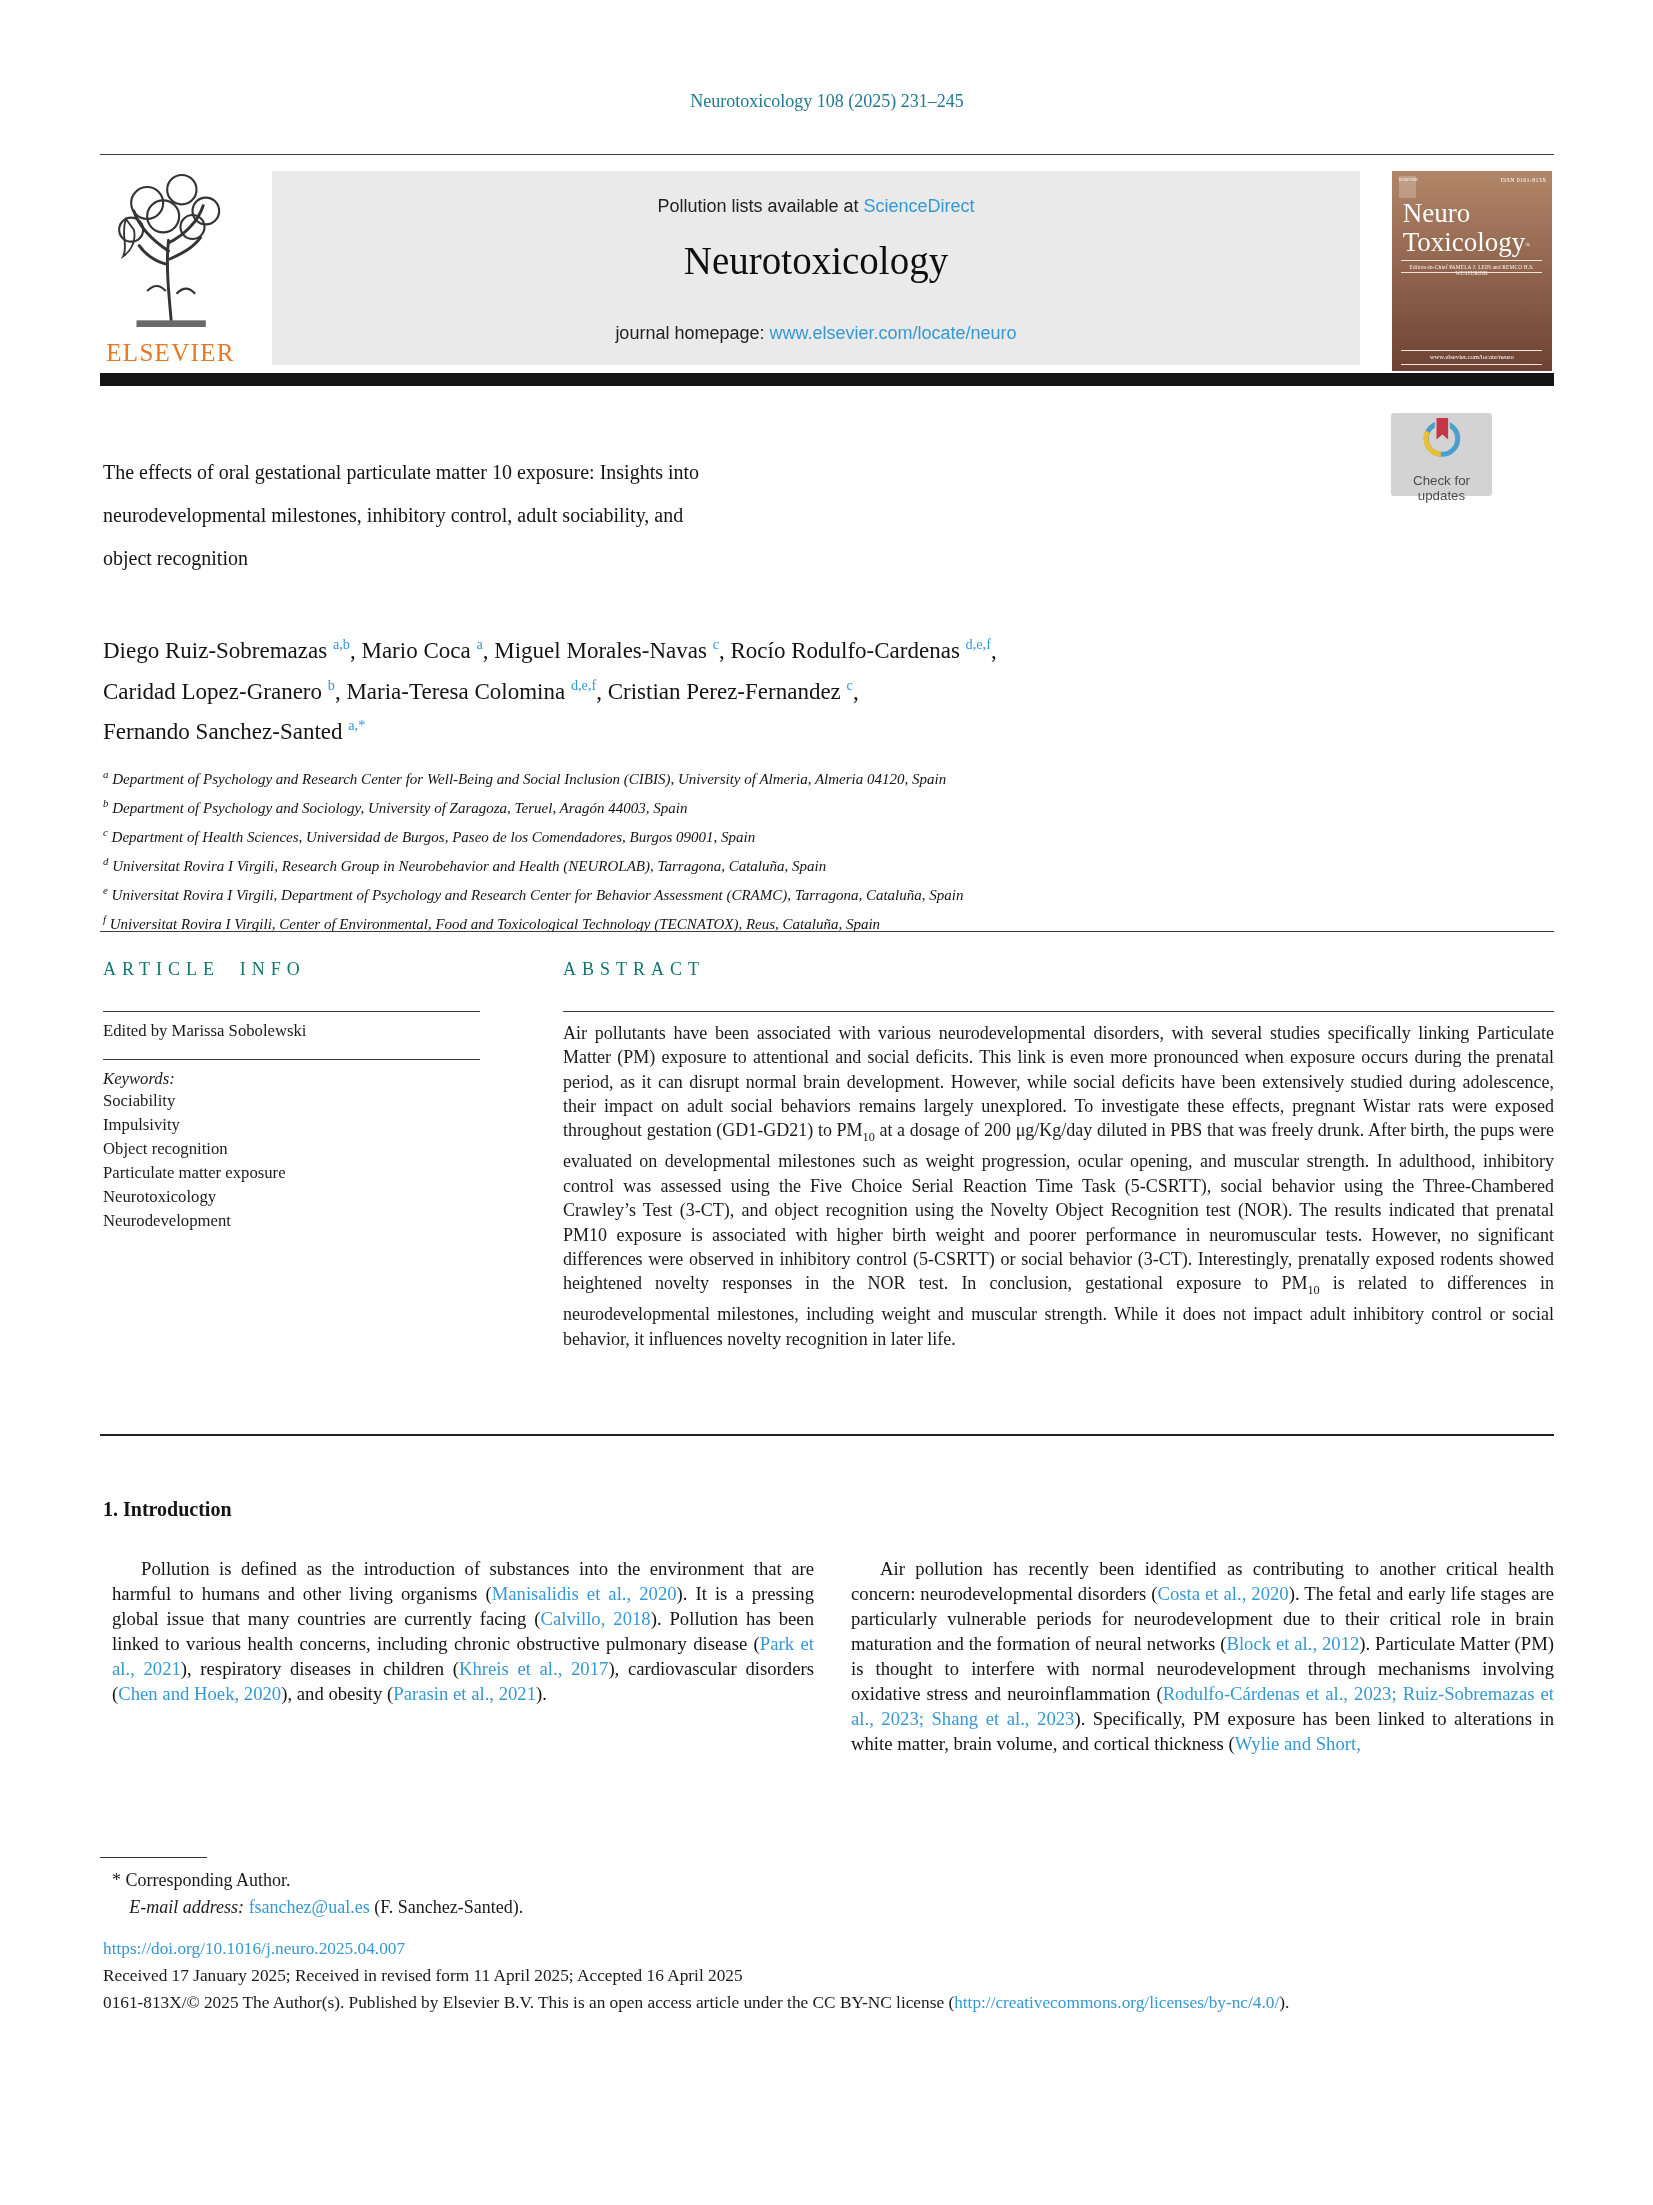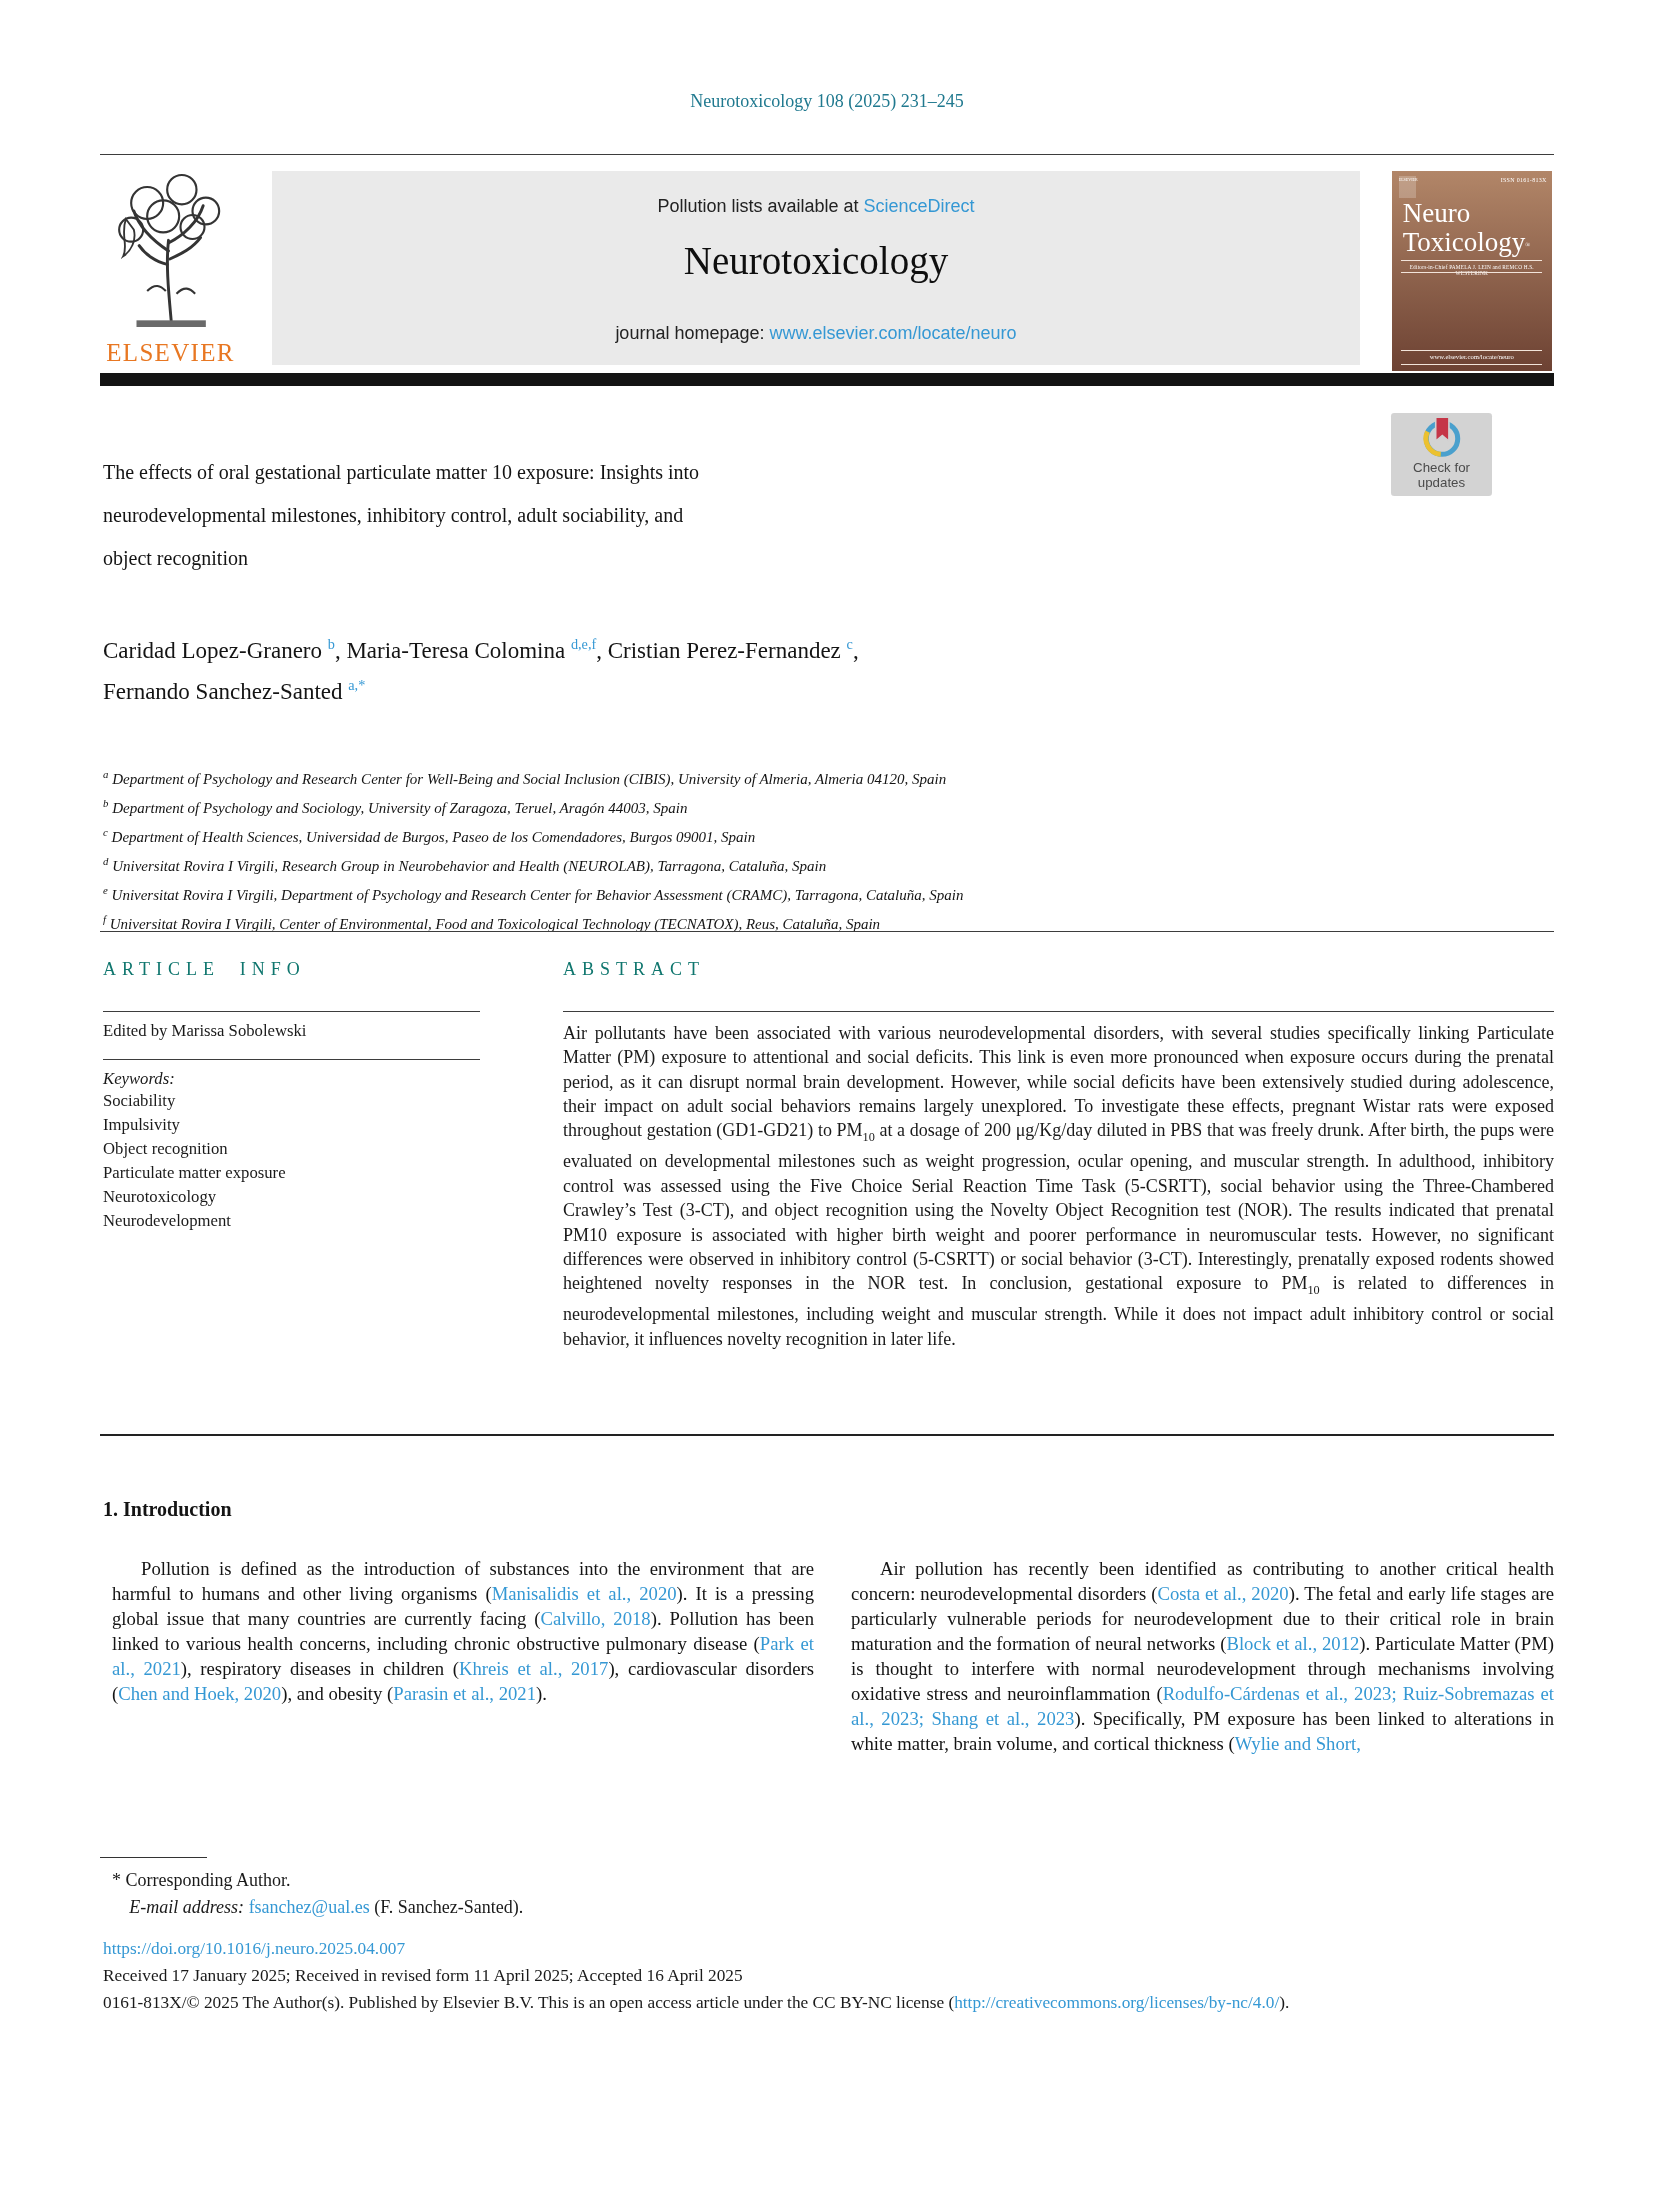--- a/index.html
+++ b/index.html
@@ -49,21 +49,21 @@
   .cover-editors { position:absolute; top:93px; left:9.3px; width:141px; text-align:center;
                    font-size:5.3px; letter-spacing:0.2px; }
   .cover-url { position:absolute; top:182px; left:9.3px; width:141px; text-align:center; font-size:6.7px; }
 
   .thick-bar { position:absolute; left:100px; top:373px; width:1454px; height:12.7px; background:#141414; }
 
   .badge { position:absolute; left:1391px; top:413px; width:101px; height:83px;
            background:#d3d3d3; border-radius:3.3px; text-align:center;
            font-family:"Liberation Sans", sans-serif; color:#4b4b4b; cursor:pointer; }
   .badge svg { display:block; margin:2.7px auto 0 auto; }
-  .badge-text { font-size:13.3px; line-height:15.3px; }
+  .badge-text { font-size:13.3px; line-height:15.3px;margin-top:13px; }
 
   .title { position:absolute; left:103px; top:451px; width:1327px;
            font-size:20px; line-height:43px; color:#141414;font-family:Liberation Serif, serif; }
 
   .authors { position:absolute; left:103px; top:627px; width:1334px;
              font-size:23px; line-height:35px; color:#141414; }
 
   .affils { position:absolute; left:103px; top:762px; width:1367px;
             font-size:15px; line-height:24px; font-style:italic; color:#141414; }
   .affils sup { font-size:0.72em; }
@@ -164,20 +164,21 @@
     </div>
   </div>
 
   <div class="title">
     <div>The effects of oral gestational particulate matter 10 exposure: Insights into</div>
     <div>neurodevelopmental milestones, inhibitory control, adult sociability, and</div>
     <div>object recognition</div>
   </div>
 
   <div class="authors">
+    <div><span>Diego Ruiz-Sobremazas </span><span class="sup">a,b</span><span>, Mario Coca </span><span class="sup">a</span><span>, Miguel Morales-Navas </span><span class="sup">c</span><span>, Rocío Rodulfo-Cardenas </span><span class="sup">d,e,f</span><span>,</span></div>
     <div><span>Caridad Lopez-Granero </span><span class="sup">b</span><span>, Maria-Teresa Colomina </span><span class="sup">d,e,f</span><span>, Cristian Perez-Fernandez </span><span class="sup">c</span><span>,</span></div>
     <div><span>Fernando Sanchez-Santed </span><span class="sup">a,*</span></div>
   </div>
 
   <div class="affils">
     <div><sup>a</sup> <span>Department of Psychology and Research Center for Well-Being and Social Inclusion (CIBIS), University of Almeria, Almeria 04120, Spain</span></div>
     <div><sup>b</sup> <span>Department of Psychology and Sociology, University of Zaragoza, Teruel, Aragón 44003, Spain</span></div>
     <div><sup>c</sup> <span>Department of Health Sciences, Universidad de Burgos, Paseo de los Comendadores, Burgos 09001, Spain</span></div>
     <div><sup>d</sup> <span>Universitat Rovira I Virgili, Research Group in Neurobehavior and Health (NEUROLAB), Tarragona, Cataluña, Spain</span></div>
     <div><sup>e</sup> <span>Universitat Rovira I Virgili, Department of Psychology and Research Center for Behavior Assessment (CRAMC), Tarragona, Cataluña, Spain</span></div>

